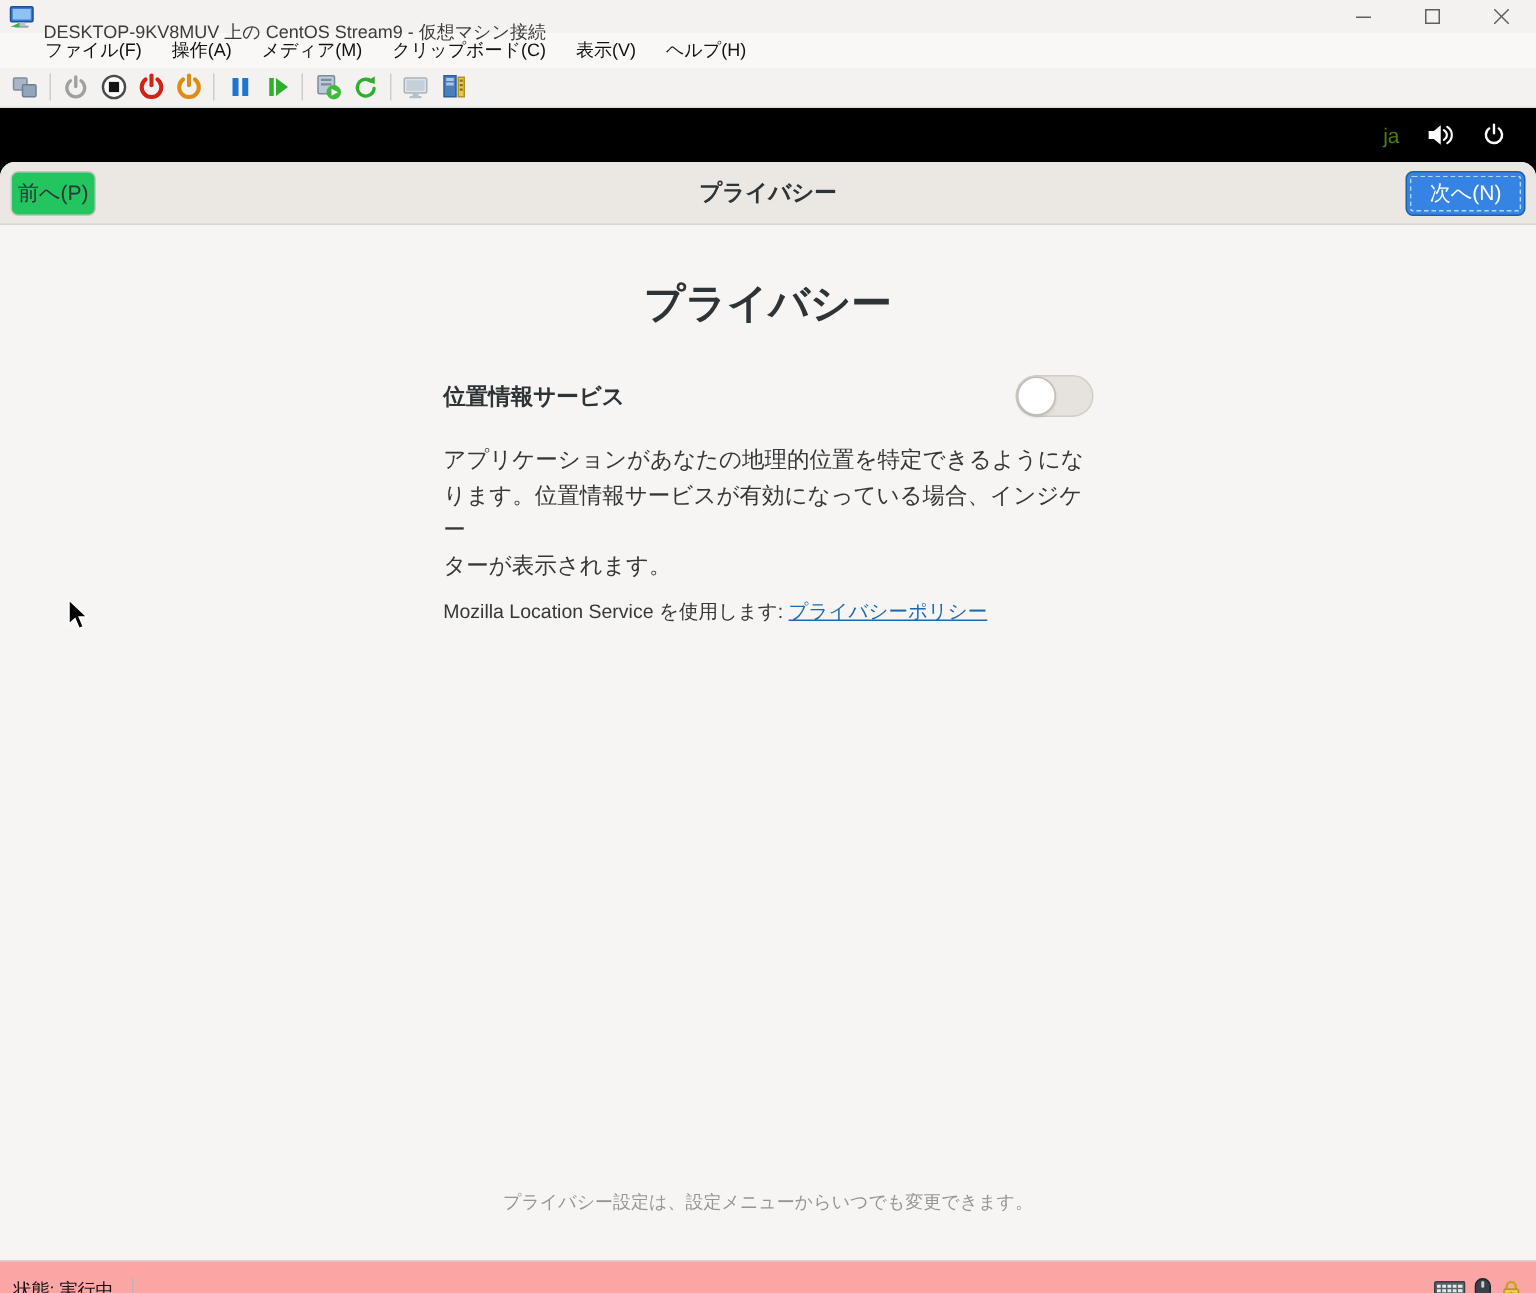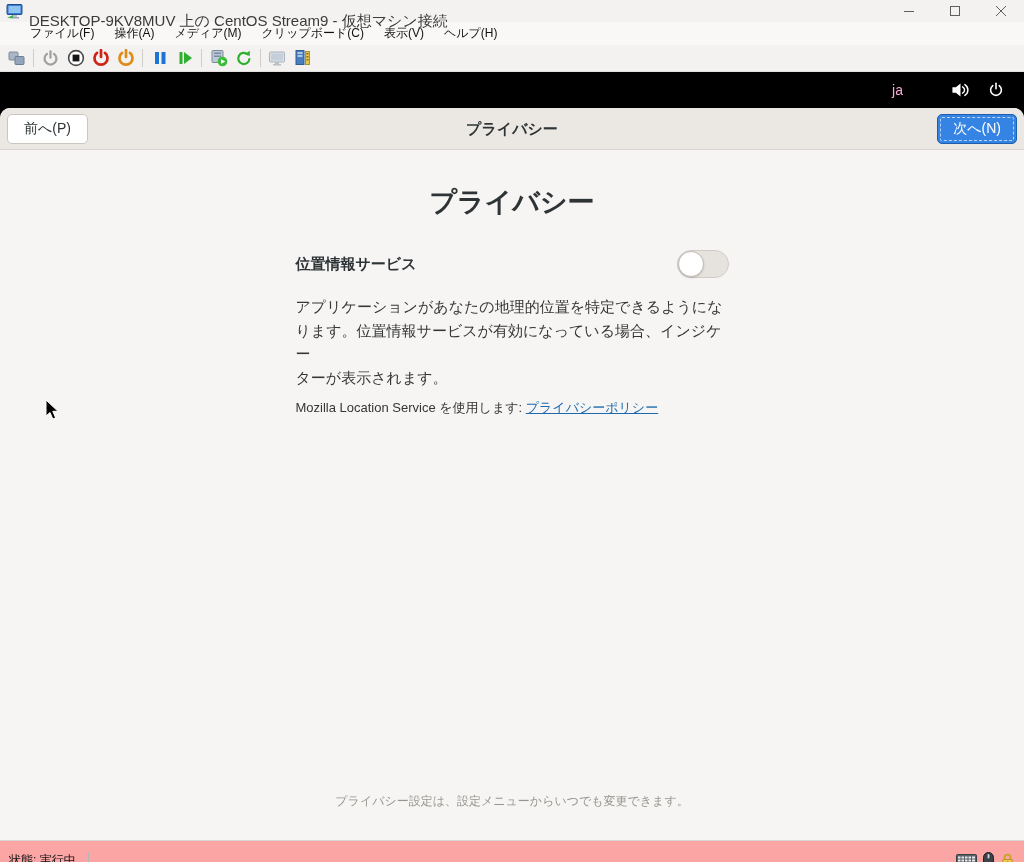--- a/index.html
+++ b/index.html
@@ -2,41 +2,41 @@
 <html><head>
 <meta charset="utf-8">
 <style>
   * { margin:0; padding:0; box-sizing:border-box; }
   html,body { width:1024px; height:862px; overflow:hidden; }
   body { font-family:"Liberation Sans","DejaVu Sans",sans-serif; background:#fff; position:relative; }
 
   
   .titlebar { height:22px; background:#f3f2f1; display:flex; align-items:center; padding-left:6px; }
   .app-icon { width:17px; height:15px; margin-right:6px; flex:none; }
-  .win-title { font-size:15px; color:#3b3b3b; white-space:nowrap;margin-top:20px; }
+  .win-title { font-size:12px; color:#3b3b3b; white-space:nowrap;margin-top:20px; }
   .controls { margin-left:auto; display:flex; height:100%; }
   .ctrl { width:46px; height:100%; display:flex; align-items:center; justify-content:center; }
 
   .menubar { height:23px; background:#f9f8f7; display:flex; align-items:center; font-size:12px; color:#111; padding-left:20px; }
   .menu-item { padding:3px 10px; white-space:nowrap; }
 
   .toolbar { height:27px; background:#f3f2f0; border-bottom:1px solid #e2e0de; display:flex; align-items:center; padding-left:4px; }
   .tbtn { width:25px; height:23px; display:flex; align-items:center; justify-content:center; }
   .tsep { width:1px; height:18px; background:#cfcdca; margin:0 4px; }
 
   
   .gnome-screen { height:768px; background:#000; position:relative; }
   .gnome-topbar { height:36px; display:flex; align-items:center; justify-content:flex-end; padding-right:20px; }
-  .kbd-layout { font-size:14px; color:#f9a8d4; margin-right:30px; }
+  .kbd-layout { font-size:14px; color:#4d7c0f; }
   .topbar-icon { margin-left:18px; display:flex; align-items:center; }
 
   
   .setup-window { height:732px; background:#f6f5f4; border-radius:10px 10px 0 0; overflow:hidden; display:flex; flex-direction:column; }
   .setup-header { height:42px; flex:none; background:#ebe8e4; border-bottom:1px solid #d9d5d0; display:flex; align-items:center; padding:0 7px; position:relative; }
-  .btn-back { background:#ffffff; border:1px solid #ccc6c0; border-radius:5px; font-size:14px; color:#2e3436; padding:5px 16px; font-family:inherit; }
+  .btn-back { background:#22c55e; border:1px solid #ccc6c0; border-radius:5px; font-size:14px; color:#2e3436; padding:5px 4px; font-family:inherit; }
   .header-title { position:absolute; left:0; right:0; top:50%; transform:translateY(-50%); text-align:center; font-weight:bold; font-size:15px; color:#2e3436; pointer-events:none; }
   .btn-next { margin-left:auto; background:#3584e4; border:1px solid #1b5fae; border-radius:5px; font-size:14px; color:#fff; padding:5px 15px; font-family:inherit; outline:1px dashed rgba(255,255,255,.65); outline-offset:-4px; position:relative; z-index:1; }
 
   .setup-content { flex:1; position:relative; }
   .page-heading { text-align:center; font-size:27px; font-weight:bold; color:#2e3436; padding-top:34px; }
   .panel { width:433px; margin:30px auto 0; }
   .loc-row { display:flex; align-items:center; justify-content:space-between; }
   .loc-label { font-size:15px; font-weight:bold; color:#2e3436; }
   .toggle { width:52px; height:28px; border-radius:14px; background:#e6e2de; border:1px solid #d2ccc6; position:relative; flex:none; }
   .knob { position:absolute; left:0; top:0; width:26px; height:26px; border-radius:50%; background:#fff; border:1px solid #c3bcb5; box-shadow:0 1px 2px rgba(0,0,0,.15); }

